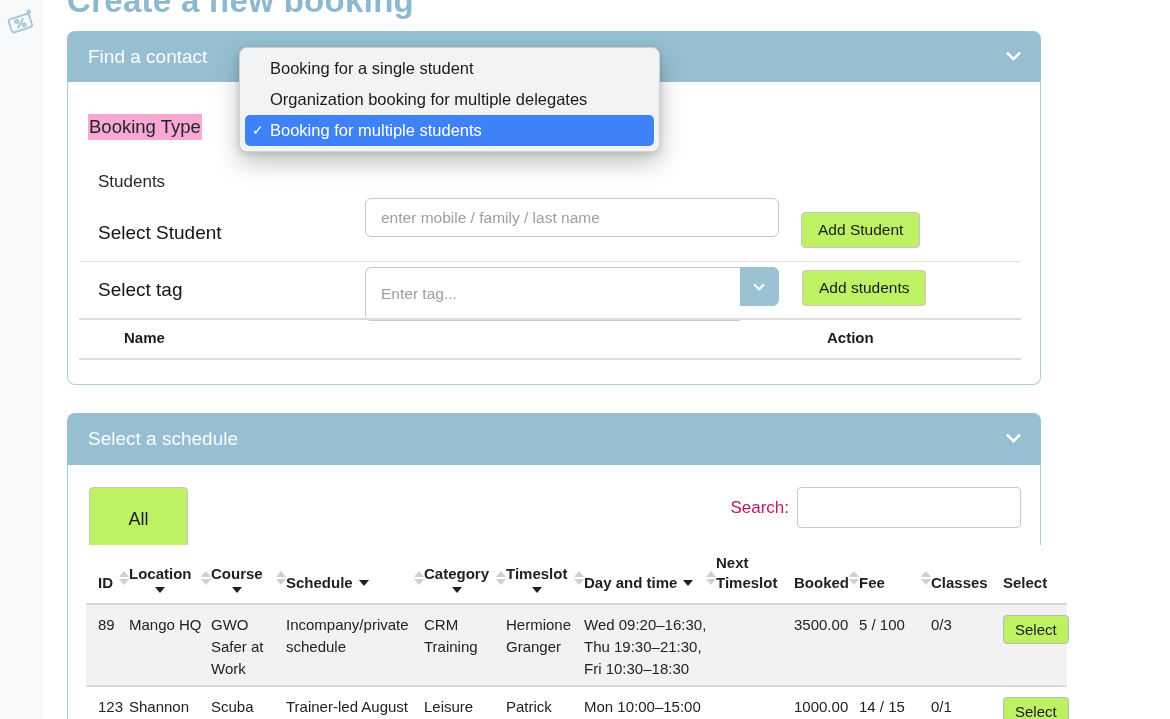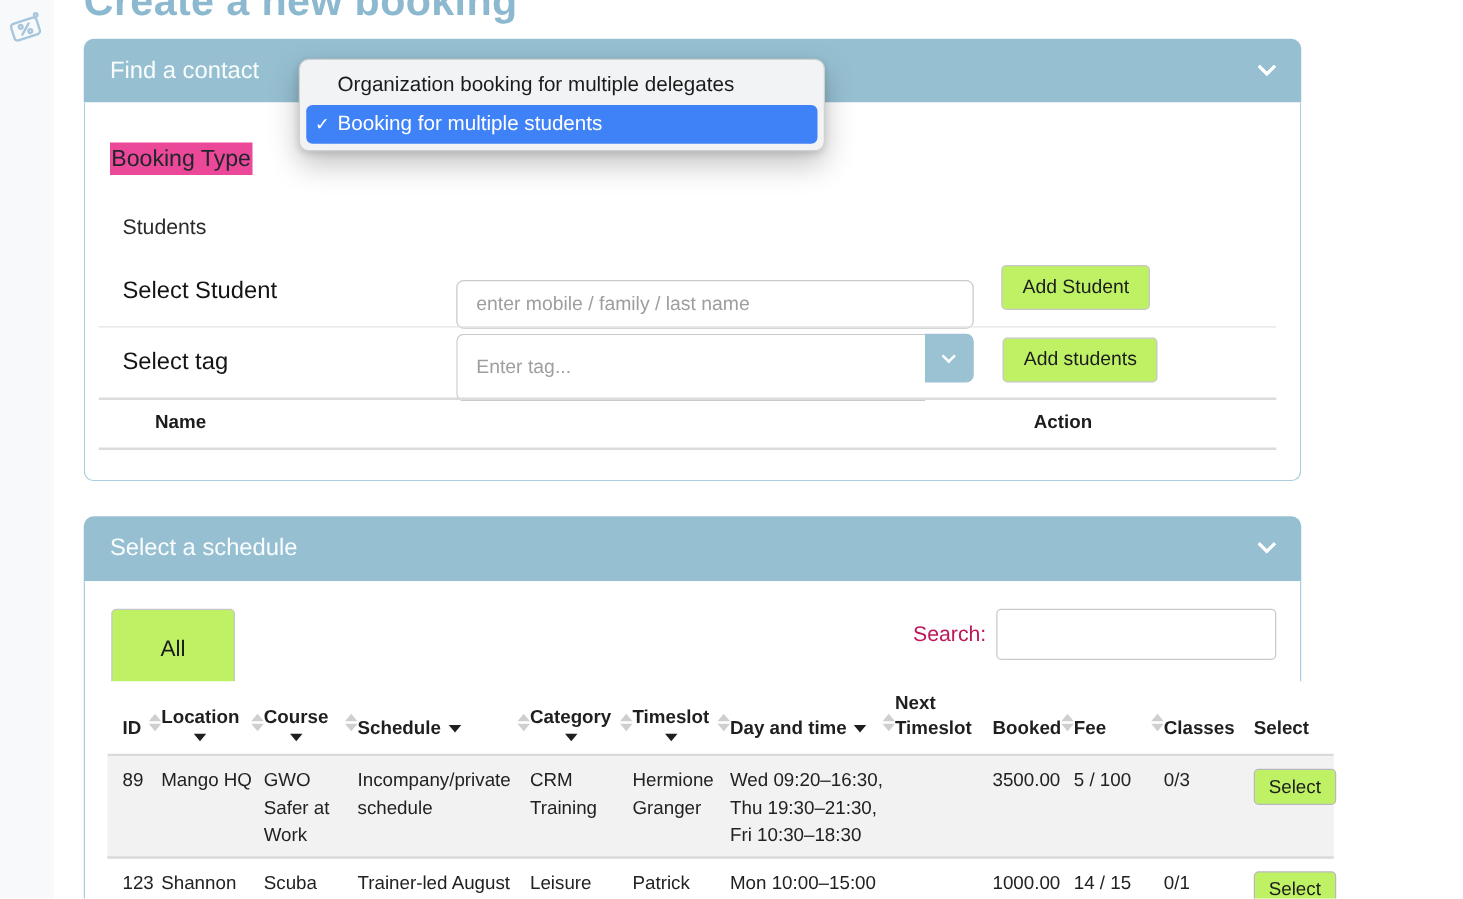--- a/index.html
+++ b/index.html
@@ -20,31 +20,31 @@
   .panel-header { height:51px; background:#96c0d2; border-radius:8px 8px 0 0; color:#fafdfe;
     font-size:19px; display:flex; align-items:center; padding:0 21px; position:relative; }
   .chev { width:11px; height:11px; border-right:3px solid #fff; border-bottom:3px solid #fff;
     transform:rotate(45deg); position:absolute; right:22px; top:17px; border-radius:1px; }
 
   .panel1 { top:31px; }
   .panel1-body { position:relative; height:303px; background:#fff; border:1px solid #abcddd;
     border-top:none; border-radius:0 0 8px 8px; }
 
   .booking-type { position:absolute; left:20px; top:32px; font-size:18.5px; color:#20262b;
-    background:#ec4899; padding:2px 1px; }
+    background:#f9a8d4; padding:2px 1px; }
   .students-label { position:absolute; left:30px; top:90px; font-size:17px; color:#2b2b2b; }
 
   .row-label { position:absolute; left:30px; font-size:19px; color:#141414; }
   .lbl-student { top:140px; }
   .lbl-tag { top:197px; }
 
   .text-input { position:absolute; border:1px solid #c9c9c9; border-radius:6px; background:#fff;
     font-family:"Liberation Sans",sans-serif; font-size:15.5px; color:#333; padding:0 15px; outline:none; }
   .text-input::placeholder { color:#9e9e9e; }
-  .inp-student { left:297px; top:142px; width:414px; height:39px; }
+  .inp-student { left:297px; top:116px; width:414px; height:39px; }
 
   .tag-group { position:absolute; left:297px; top:185px; width:414px; height:54px; display:flex; }
   .inp-tag { position:static; flex:1; border-radius:6px 0 0 6px; border-right:none; }
   .tag-dd-btn { width:39px; height:39px; background:#9ac2d3; border-radius:0 6px 6px 0;
     border:1px solid #9ac2d3; position:relative; cursor:pointer; }
   .tag-dd-btn .chev2 { width:8px; height:8px; border-right:2px solid #fff; border-bottom:2px solid #fff;
     transform:rotate(45deg); position:absolute; left:14px; top:13px; }
 
   .btn { background:#bef264; border:1px solid #c6c6c6; border-radius:4px; color:#1c1c1c;
     font-family:"Liberation Sans",sans-serif; font-size:15.5px; cursor:pointer; }
@@ -148,20 +148,23 @@
       <div class="divider d2"></div>
 
       <span class="mini-th name">Name</span>
       <span class="mini-th action">Action</span>
       <div class="divider d3"></div>
     </div>
   </div>
 
   <div class="dropdown">
     <div class="dd-item">
+      <span>Booking for a single student</span>
+    </div>
+    <div class="dd-item">
       <span>Organization booking for multiple delegates</span>
     </div>
     <div class="dd-item selected">
       <span class="check">✓</span>
       <span>Booking for multiple students</span>
     </div>
   </div>
 
   <div class="panel panel2">
     <div class="panel-header">

